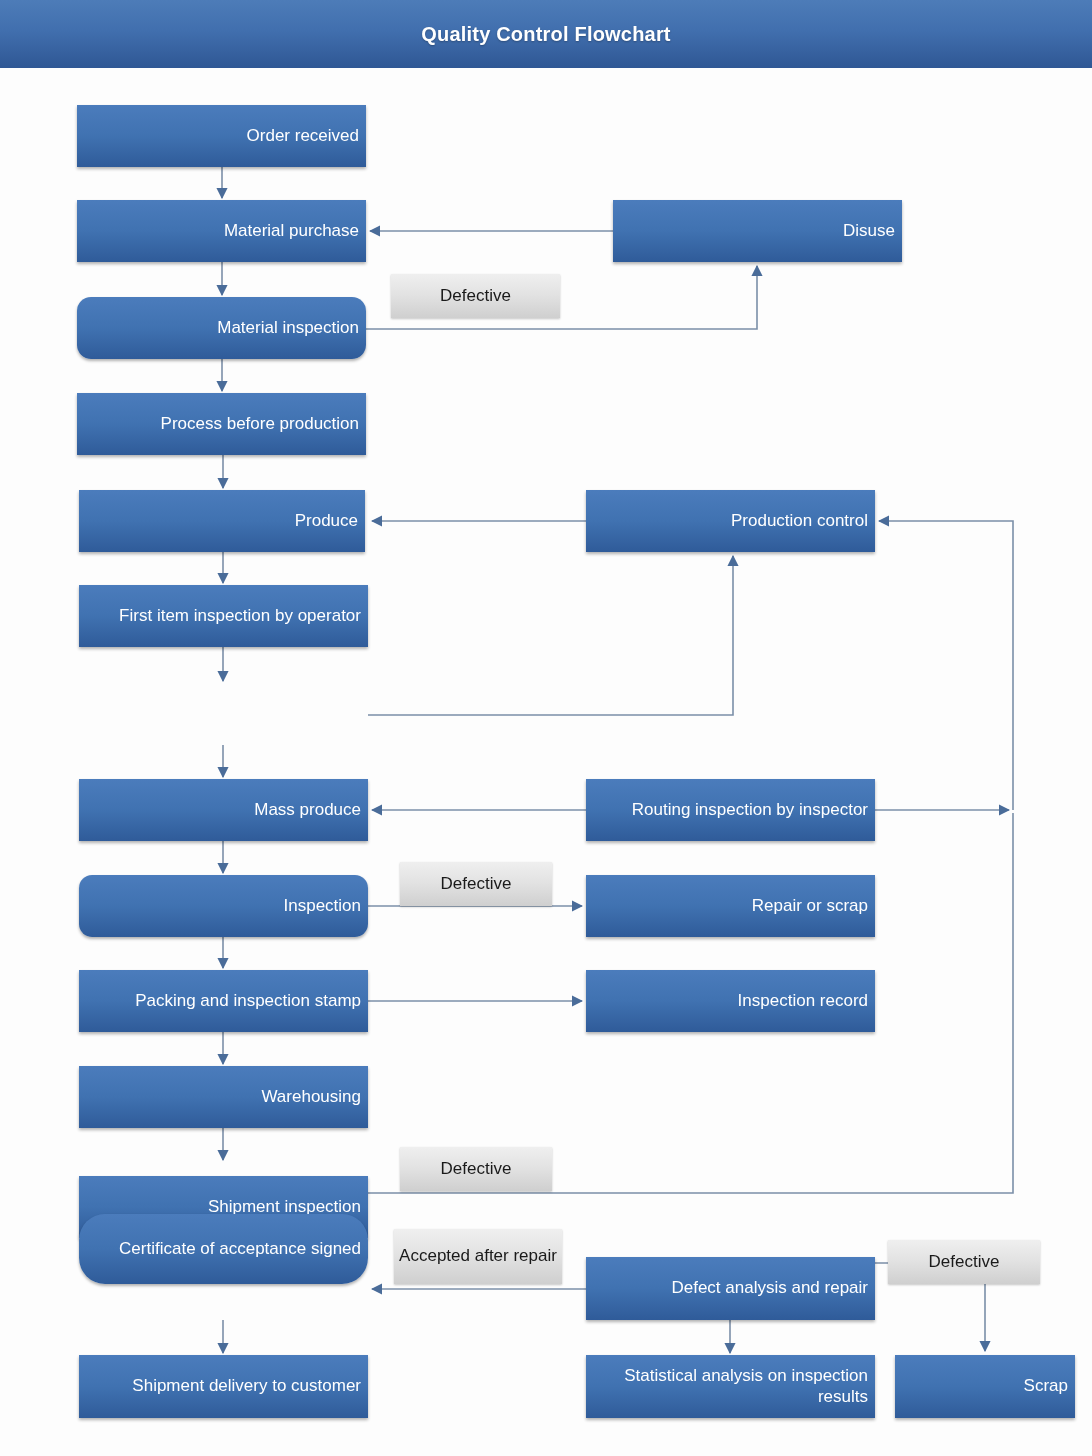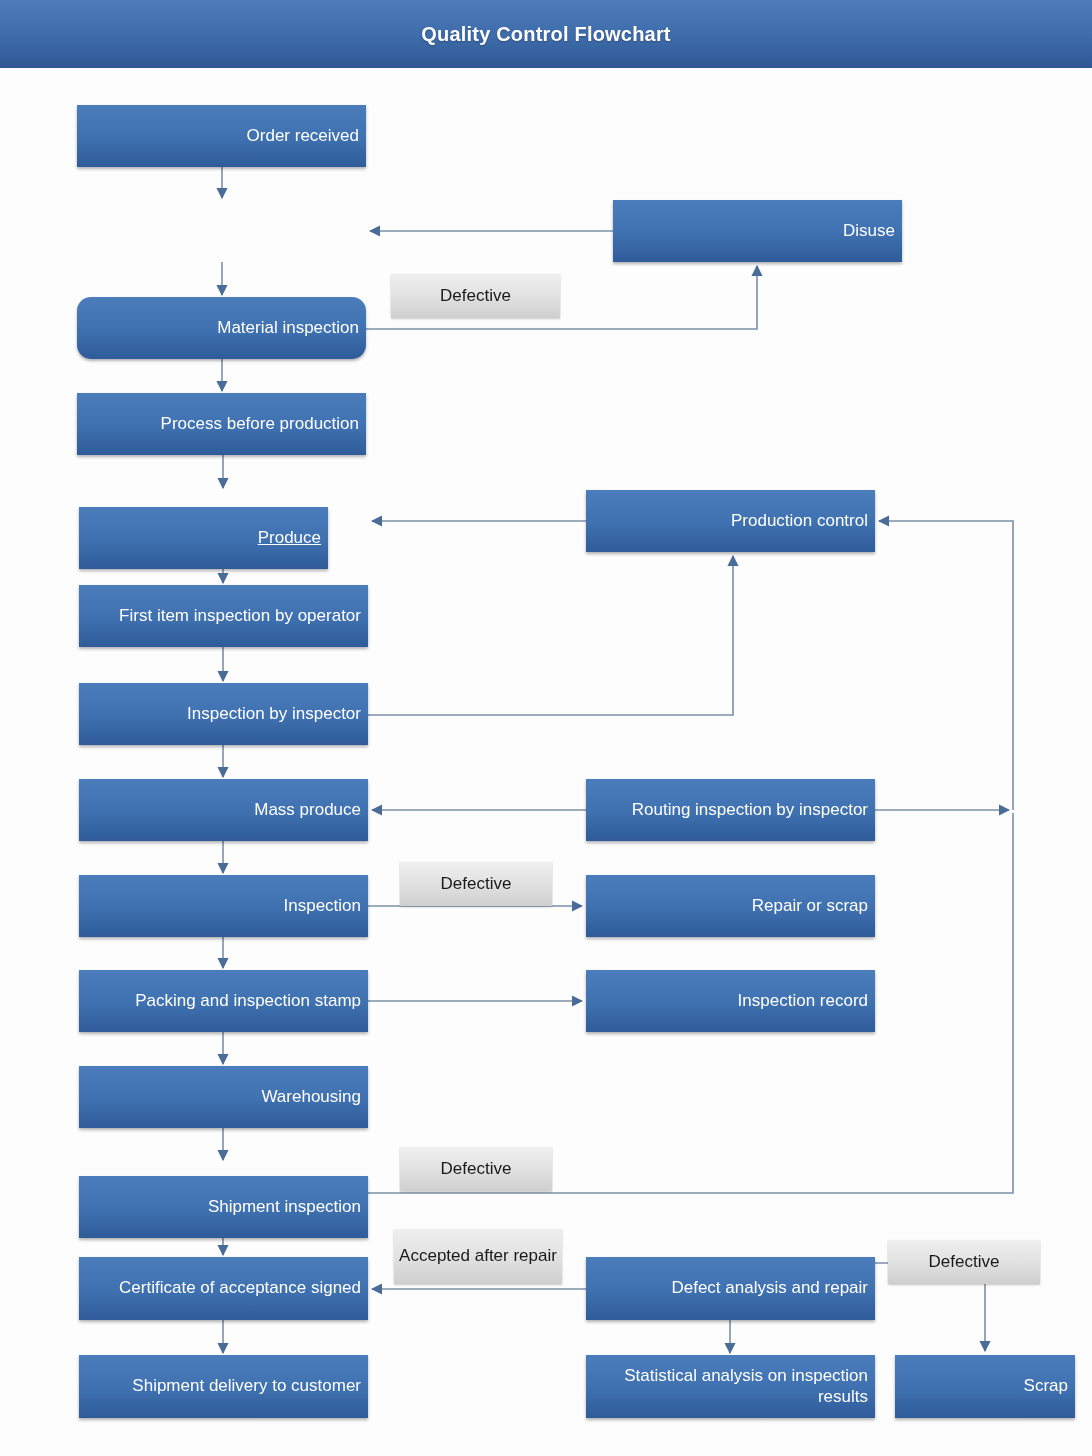--- a/index.html
+++ b/index.html
@@ -121,51 +121,51 @@
 
       <path d="M 730 1252 L 730 1285"></path>
 
       <path d="M 875 1195 L 985 1195 L 985 1283"></path>
     </g>
   </svg>
 
   <div class="node" style="left:77px; top:37px; width:289px; height:62px;">
     <span class="node-label">Order received</span>
   </div>
+  <div class="node" style="left:77px; top:132px; width:289px; height:62px;">
+    <span class="node-label">Material purchase</span>
+  </div>
   <div class="node" style="left:77px; top:229px; width:289px; height:62px;border-radius:14px;">
     <span class="node-label">Material inspection</span>
   </div>
   <div class="node" style="left:77px; top:325px; width:289px; height:62px;">
     <span class="node-label">Process before production</span>
   </div>
-  <div class="node" style="left:79px; top:439px; width:249px; height:62px;text-decoration:underline;">
+  <div class="node" style="left:79px; top:422px; width:286px; height:62px;">
     <span class="node-label">Produce</span>
   </div>
   <div class="node" style="left:79px; top:517px; width:289px; height:62px;">
     <span class="node-label">First item inspection by operator</span>
   </div>
-  <div class="node" style="left:79px; top:615px; width:289px; height:62px;">
-    <span class="node-label">Inspection by inspector</span>
-  </div>
   <div class="node" style="left:79px; top:711px; width:289px; height:62px;">
     <span class="node-label">Mass produce</span>
   </div>
-  <div class="node" style="left:79px; top:807px; width:289px; height:62px;">
+  <div class="node" style="left:79px; top:807px; width:289px; height:62px;border-radius:13px;">
     <span class="node-label">Inspection</span>
   </div>
   <div class="node" style="left:79px; top:902px; width:289px; height:62px;">
     <span class="node-label">Packing and inspection stamp</span>
   </div>
   <div class="node" style="left:79px; top:998px; width:289px; height:62px;">
     <span class="node-label">Warehousing</span>
   </div>
   <div class="node" style="left:79px; top:1108px; width:289px; height:62px;">
     <span class="node-label">Shipment inspection</span>
   </div>
-  <div class="node" style="left:79px; top:1189px; width:289px; height:63px;">
+  <div class="node" style="left:79px; top:1146px; width:289px; height:70px;border-radius:26px;">
     <span class="node-label">Certificate of acceptance signed</span>
   </div>
   <div class="node" style="left:79px; top:1287px; width:289px; height:63px;">
     <span class="node-label">Shipment delivery to customer</span>
   </div>
 
   <div class="node" style="left:613px; top:132px; width:289px; height:62px;">
     <span class="node-label">Disuse</span>
   </div>
   <div class="node" style="left:586px; top:422px; width:289px; height:62px;">

